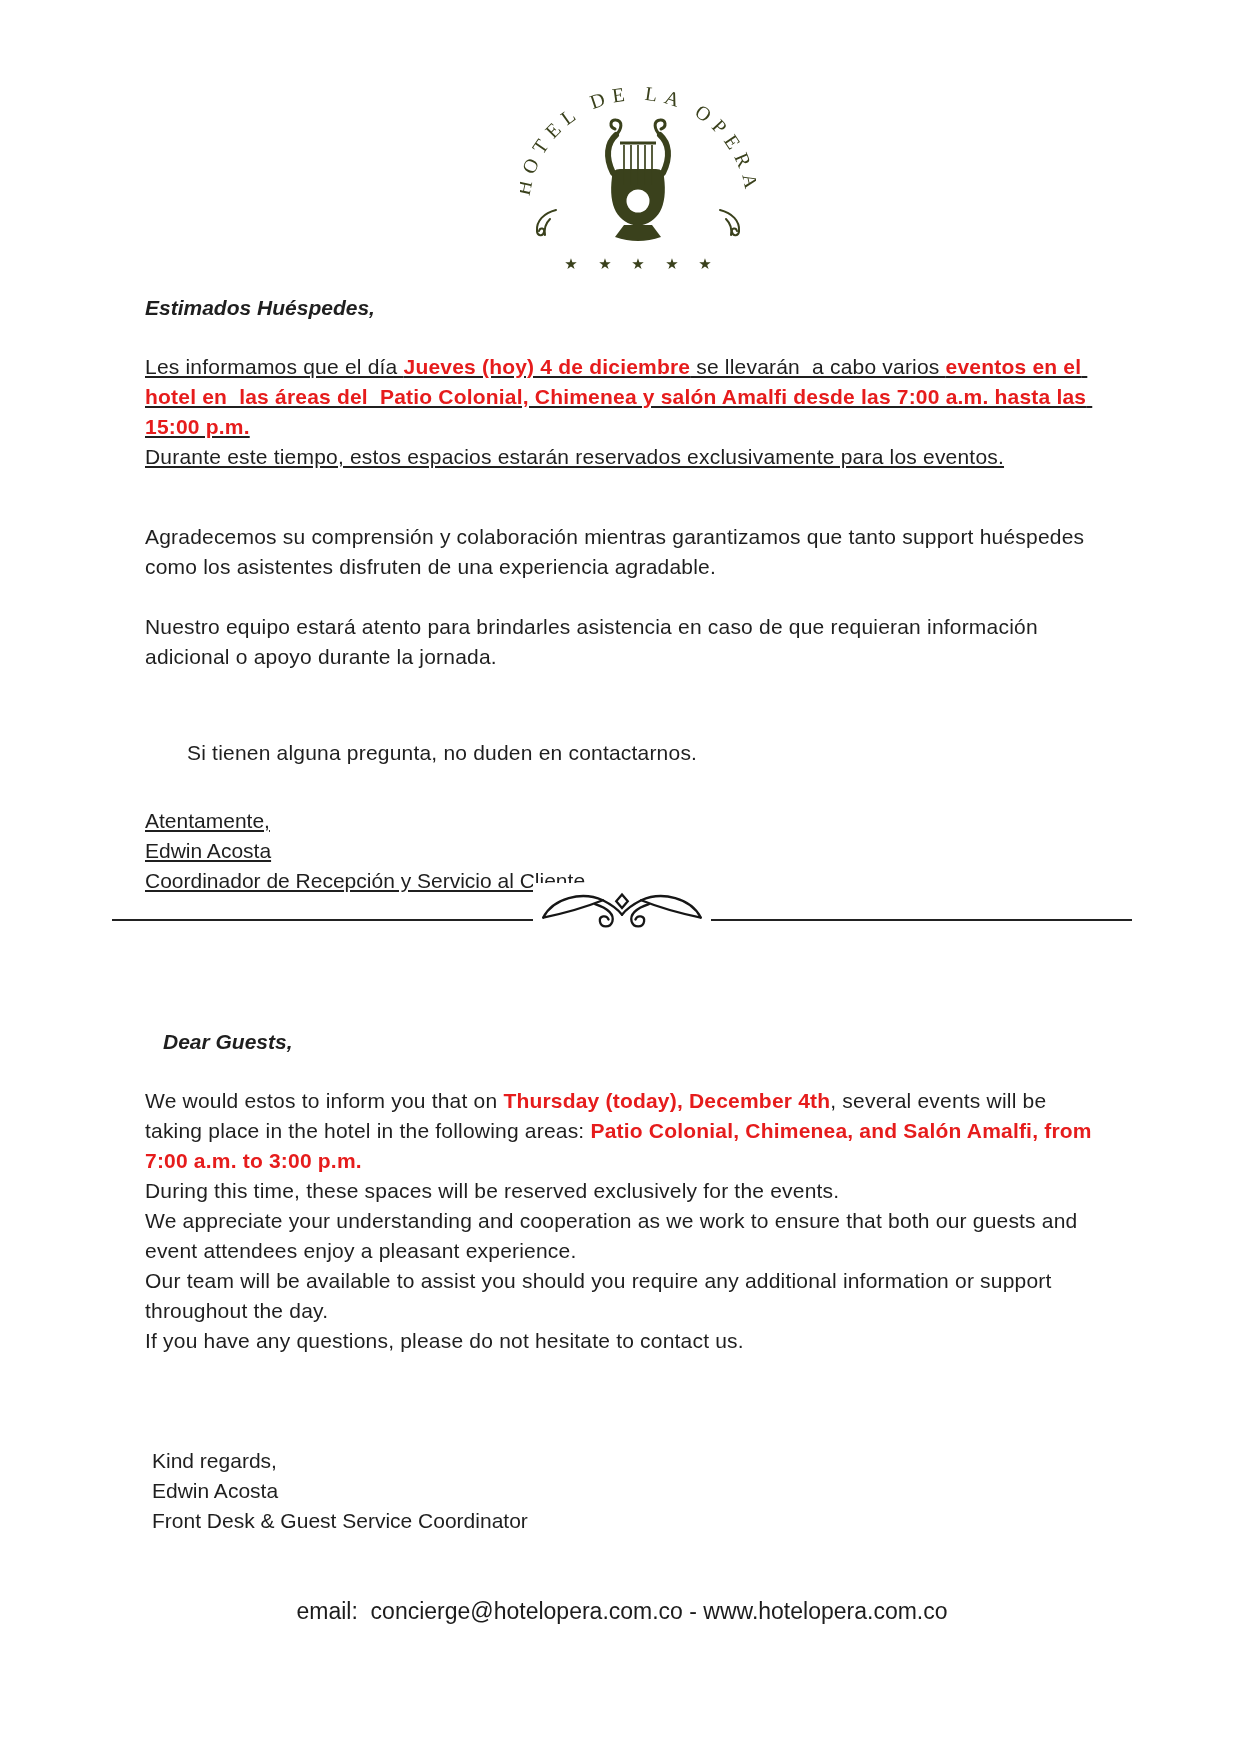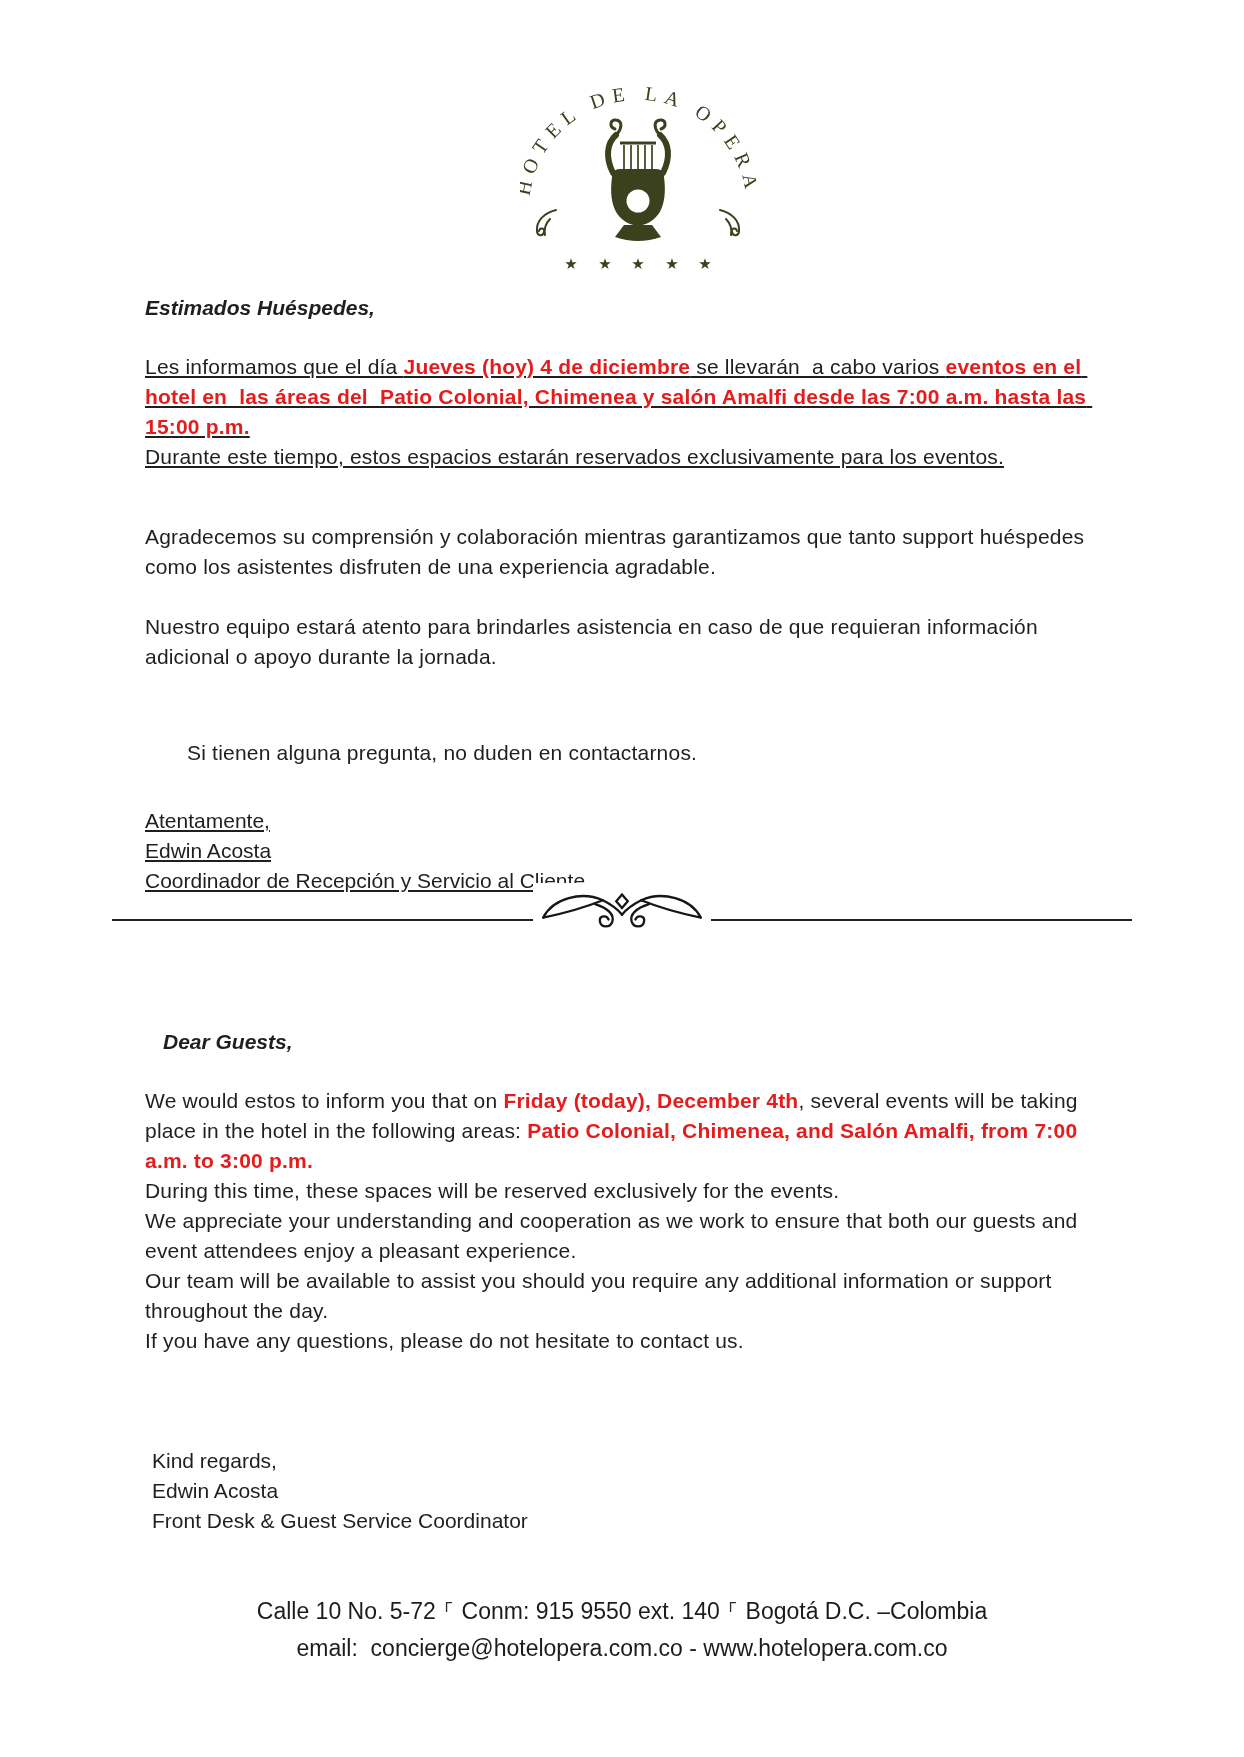--- a/index.html
+++ b/index.html
@@ -117,30 +117,27 @@
       <path d="M 172,36 C 162,16 132,8 110,18 C 100,23 94,28 90,33"></path>
       <path d="M 172,36 C 152,32 130,26 110,18"></path>
       <path d="M 118,22 C 106,26 98,32 100,40 C 102,47 112,47 113,40 C 114,34 106,33 104,38"></path>
       <path d="M 90,12 L 96,19 L 90,26 L 84,19 Z"></path>
     </svg>
     <div class="divider-line"></div>
   </div>
 
   <div class="abs salutation" style="left:144px;top:1030px;margin-left:19px;">Dear Guests,</div>
 
-  <div class="abs body-text" style="left:145px;top:1086px;width:952px;"><span>We would estos to inform you that on </span><span class="bold accent">Friday (today), December 4th</span><span>, several events will be taking place in the hotel in the following areas: </span><span class="bold accent">Patio Colonial, Chimenea, and Salón Amalfi, from 7:00 a.m. to 3:00 p.m.</span><span>
+  <div class="abs body-text" style="left:145px;top:1086px;width:952px;"><span>We would estos to inform you that on </span><span class="bold accent">Thursday (today), December 4th</span><span>, several events will be taking place in the hotel in the following areas: </span><span class="bold accent">Patio Colonial, Chimenea, and Salón Amalfi, from 7:00 a.m. to 3:00 p.m.</span><span>
 During this time, these spaces will be reserved exclusively for the events.
 We appreciate your understanding and cooperation as we work to ensure that both our guests and event attendees enjoy a pleasant experience.
 Our team will be available to assist you should you require any additional information or support throughout the day.
 If you have any questions, please do not hesitate to contact us.</span></div>
 
   <div class="abs closing" style="left:128px;top:1446px;width:948px;margin-left:24px;">Kind regards,
 Edwin Acosta
 Front Desk &amp; Guest Service Coordinator</div>
 
   <div class="footer">
-    <div>
-      <span>Calle 10 No. 5-72</span><span class="sep">Γ</span><span>Conm: 915 9550 ext. 140</span><span class="sep">Γ</span><span>Bogotá D.C. –Colombia</span>
-    </div>
     <div class="footer-line2">email:  concierge@hotelopera.com.co - www.hotelopera.com.co</div>
   </div>
 
 </div>
 
 </body></html>

